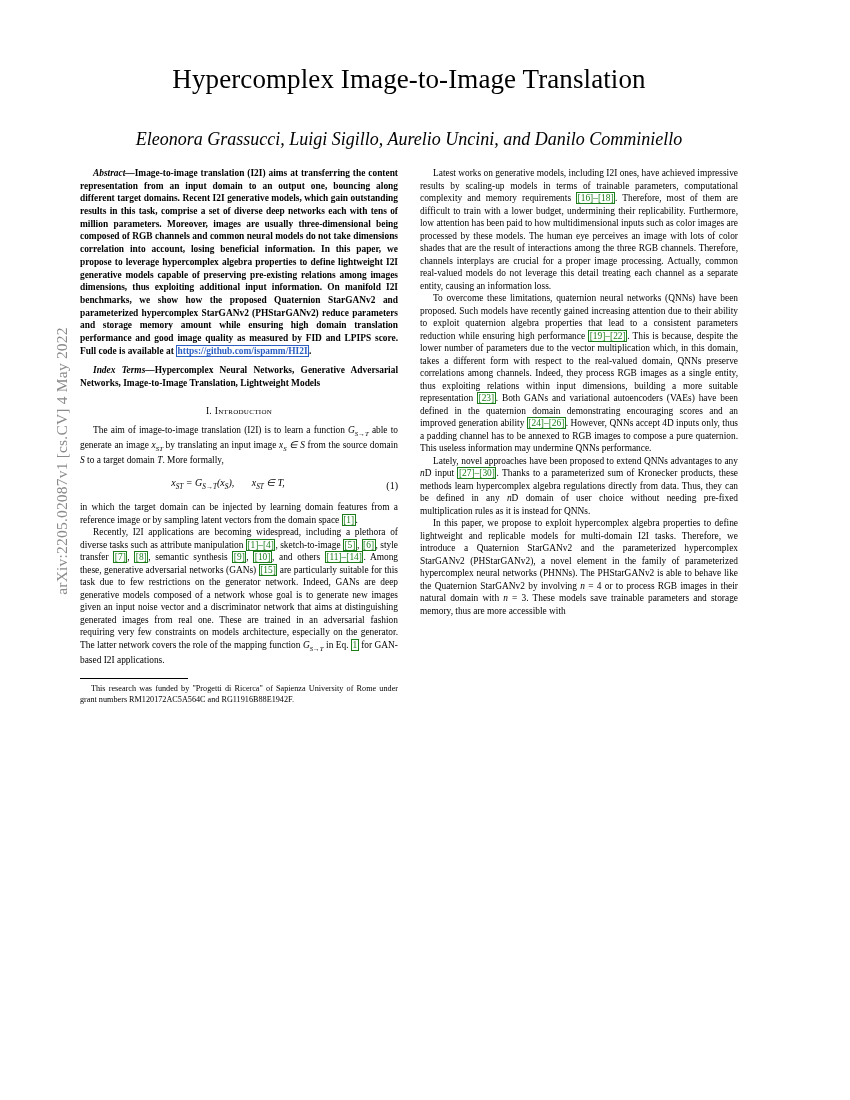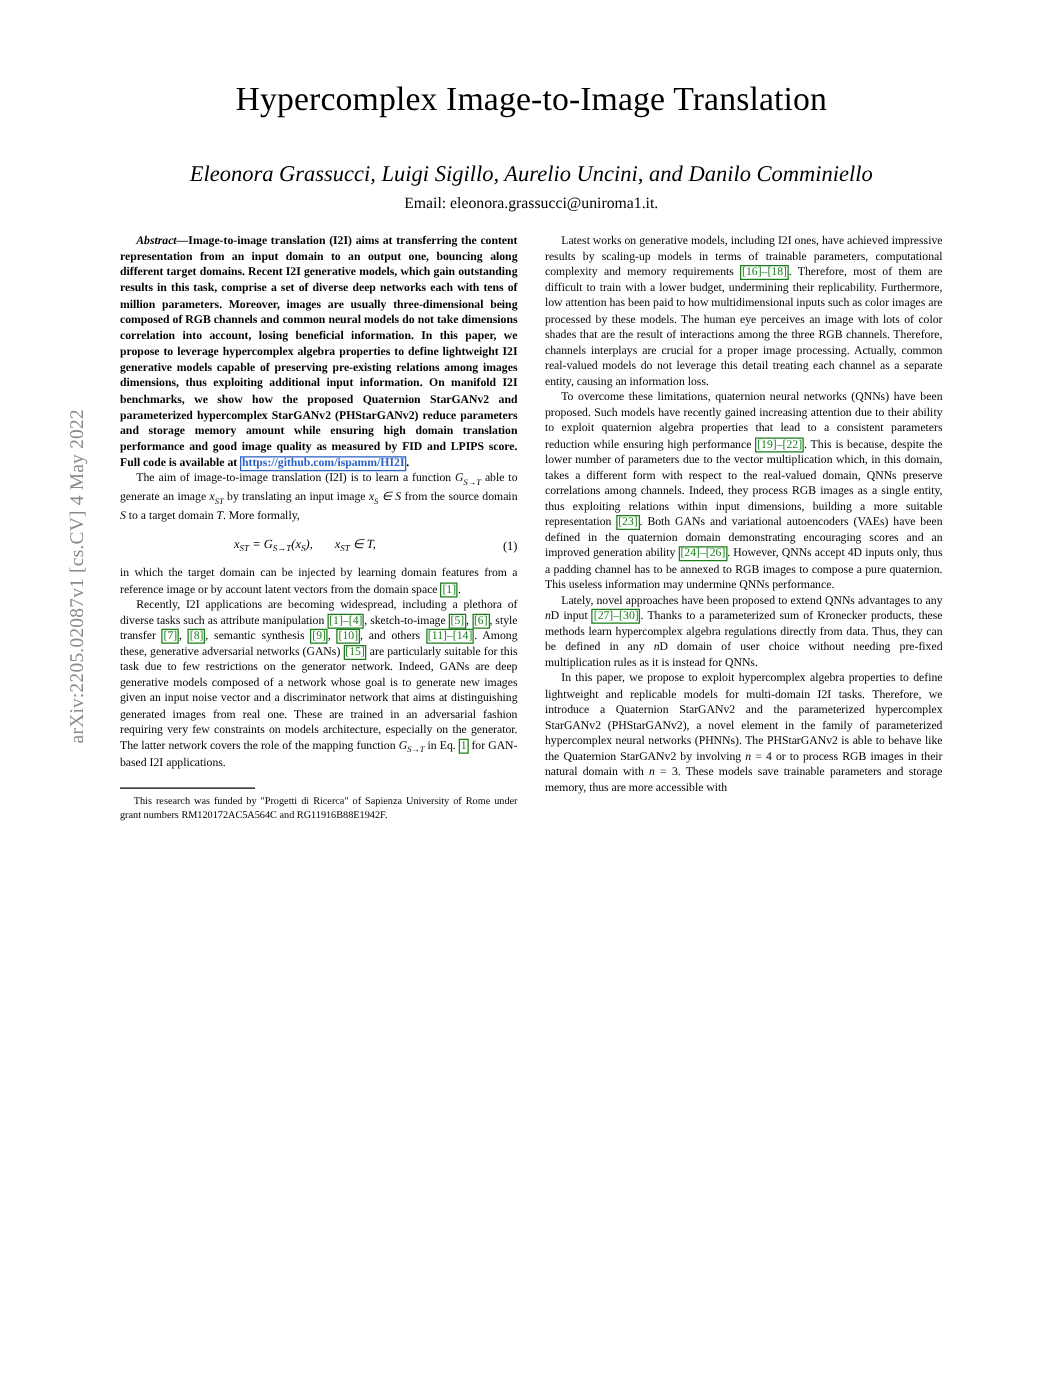--- a/index.html
+++ b/index.html
@@ -30,21 +30,21 @@
     transform-origin: center center;
     font-family: "Liberation Serif", serif;
     font-size: 15.5px;
     letter-spacing: 0.2px;
     color: #8a8a8a;
     text-align: center;
     white-space: nowrap;
   }
   .content {
     position: absolute;
-    left: 96px;
+    left: 80px;
     top: 0;
     width: 658px;
   }
   h1.title {
     font-size: 27px;
     font-weight: normal;
     text-align: center;
     margin: 64px 0 0 0;
     letter-spacing: 0.1px;
     font-family: "Liberation Serif", serif;
@@ -169,38 +169,39 @@
 
 <div class="page">
 
   <div class="arxiv-stamp">arXiv:2205.02087v1  [cs.CV]  4 May 2022</div>
 
   <div class="content">
 
     <h1 class="title">Hypercomplex Image-to-Image Translation</h1>
 
     <div class="authors">Eleonora Grassucci, Luigi Sigillo, Aurelio Uncini, and Danilo Comminiello</div>
-    <div class="email">Email: eleonora.grassucci@uniroma1.it.</div>
 
     <div class="cols">
 
       <div class="col">
 
         <div class="abstract"><span class="lead">Abstract—</span><span>Image-to-image translation (I2I) aims at transferring the content representation from an input domain to an output one, bouncing along different target domains. Recent I2I generative models, which gain outstanding results in this task, comprise a set of diverse deep networks each with tens of million parameters. Moreover, images are usually three-dimensional being composed of RGB channels and common neural models do not take dimensions correlation into account, losing beneficial information. In this paper, we propose to leverage hypercomplex algebra properties to define lightweight I2I generative models capable of preserving pre-existing relations among images dimensions, thus exploiting additional input information. On manifold I2I benchmarks, we show how the proposed Quaternion StarGANv2 and parameterized hypercomplex StarGANv2 (PHStarGANv2) reduce parameters and storage memory amount while ensuring high domain translation performance and good image quality as measured by FID and LPIPS score. Full code is available at </span><span class="link">https://github.com/ispamm/HI2I</span><span>.</span></div>
 
-
+        <div class="indexterms"><span class="lead">Index Terms—</span><span>Hypercomplex Neural Networks, Generative Adversarial Networks, Image-to-Image Translation, Lightweight Models</span></div>
+
+        <div class="sec-head">I. Introduction</div>
 
         <p class="noindent" style="text-indent:13px;"><span>The aim of image-to-image translation (I2I) is to learn a function </span><span class="it">G<sub>S→T</sub></span><span> able to generate an image </span><span class="it">x<sub>ST</sub></span><span> by translating an input image </span><span class="it">x<sub>S</sub> ∈ S</span><span> from the source domain </span><span class="it">S</span><span> to a target domain </span><span class="it">T</span><span>. More formally,</span></p>
 
         <div class="equation">
           <div class="eq-body">x<sub>ST</sub> = G<sub>S→T</sub>(x<sub>S</sub>),&nbsp;&nbsp;&nbsp;&nbsp;&nbsp;&nbsp;&nbsp;x<sub>ST</sub> ∈ T,</div>
           <div class="eq-num">(1)</div>
         </div>
 
-        <p class="noindent"><span>in which the target domain can be injected by learning domain features from a reference image or by account latent vectors from the domain space </span><span class="cite-box">[1]</span><span>.</span></p>
+        <p class="noindent"><span>in which the target domain can be injected by learning domain features from a reference image or by sampling latent vectors from the domain space </span><span class="cite-box">[1]</span><span>.</span></p>
 
         <p class="para-gap"><span>Recently, I2I applications are becoming widespread, including a plethora of diverse tasks such as attribute manipulation </span><span class="cite-box">[1]–[4]</span><span>, sketch-to-image </span><span class="cite-box">[5]</span><span>, </span><span class="cite-box">[6]</span><span>, style transfer </span><span class="cite-box">[7]</span><span>, </span><span class="cite-box">[8]</span><span>, semantic synthesis </span><span class="cite-box">[9]</span><span>, </span><span class="cite-box">[10]</span><span>, and others </span><span class="cite-box">[11]–[14]</span><span>. Among these, generative adversarial networks (GANs) </span><span class="cite-box">[15]</span><span> are particularly suitable for this task due to few restrictions on the generator network. Indeed, GANs are deep generative models composed of a network whose goal is to generate new images given an input noise vector and a discriminator network that aims at distinguishing generated images from real one. These are trained in an adversarial fashion requiring very few constraints on models architecture, especially on the generator. The latter network covers the role of the mapping function </span><span class="it">G<sub>S→T</sub></span><span> in Eq. </span><span class="ref-box">1</span><span> for GAN-based I2I applications.</span></p>
 
         <div class="footnote-rule"></div>
         <div class="footnote">This research was funded by "Progetti di Ricerca" of Sapienza University of Rome under grant numbers RM120172AC5A564C and RG11916B88E1942F.</div>
       </div>
 
       <div class="col">
 
         <p><span>Latest works on generative models, including I2I ones, have achieved impressive results by scaling-up models in terms of trainable parameters, computational complexity and memory requirements </span><span class="cite-box">[16]–[18]</span><span>. Therefore, most of them are difficult to train with a lower budget, undermining their replicability. Furthermore, low attention has been paid to how multidimensional inputs such as color images are processed by these models. The human eye perceives an image with lots of color shades that are the result of interactions among the three RGB channels. Therefore, channels interplays are crucial for a proper image processing. Actually, common real-valued models do not leverage this detail treating each channel as a separate entity, causing an information loss.</span></p>

